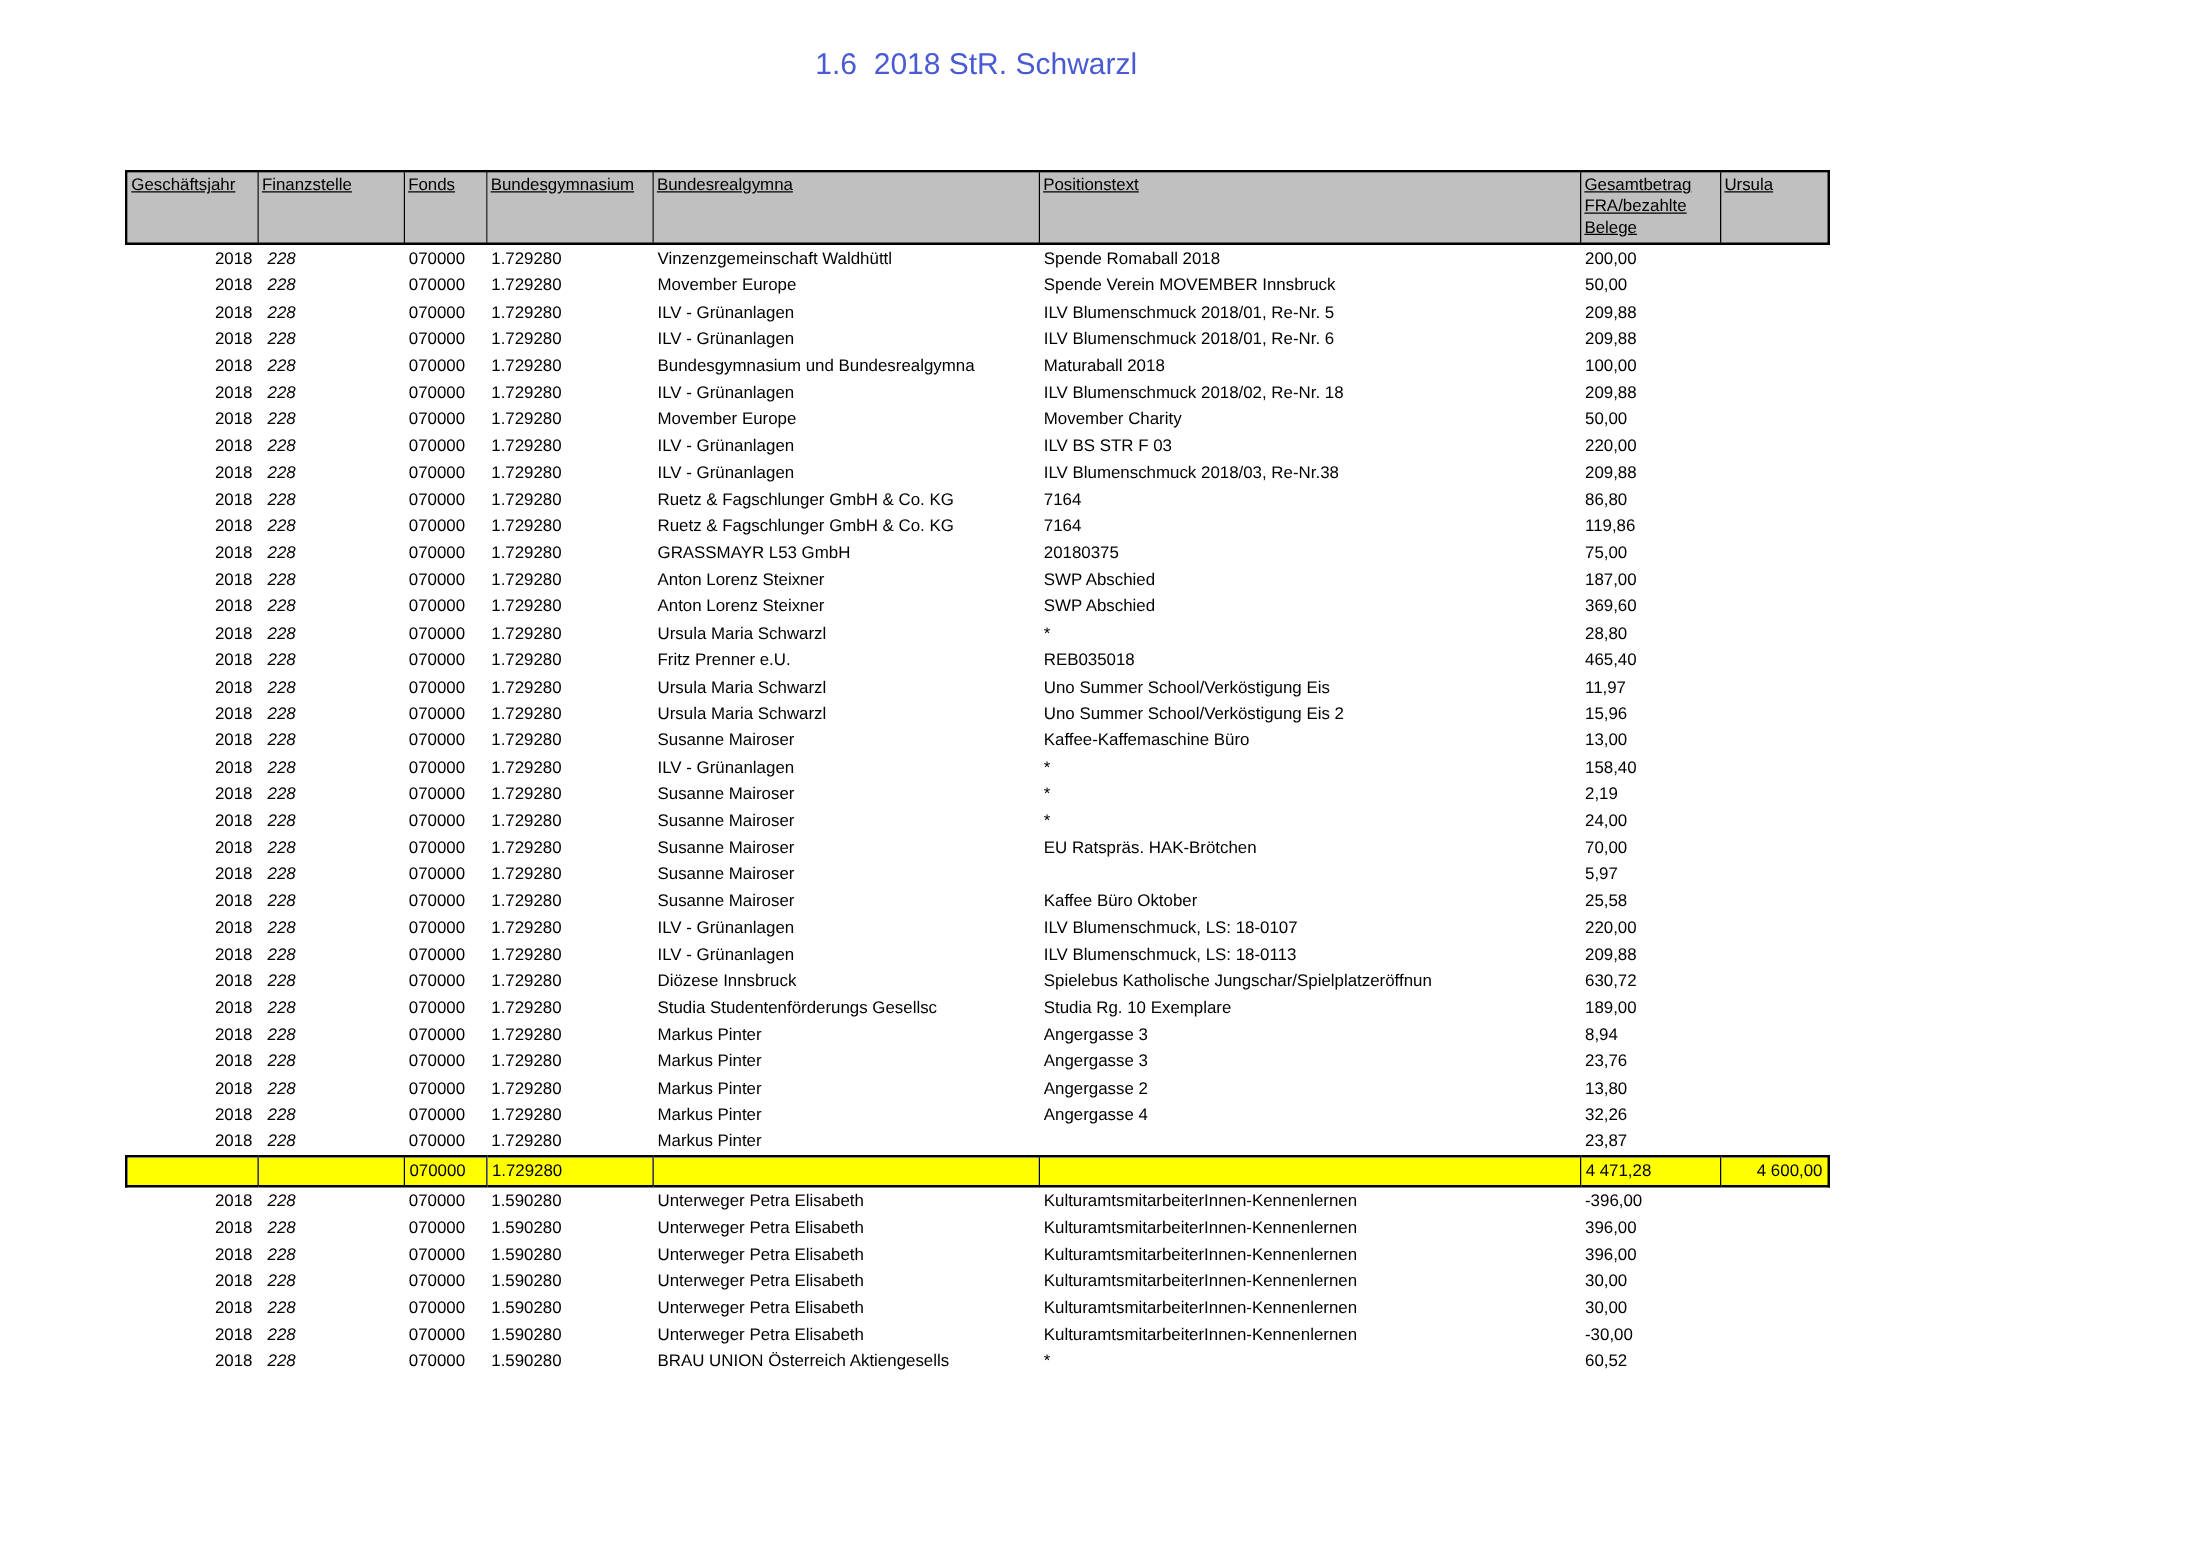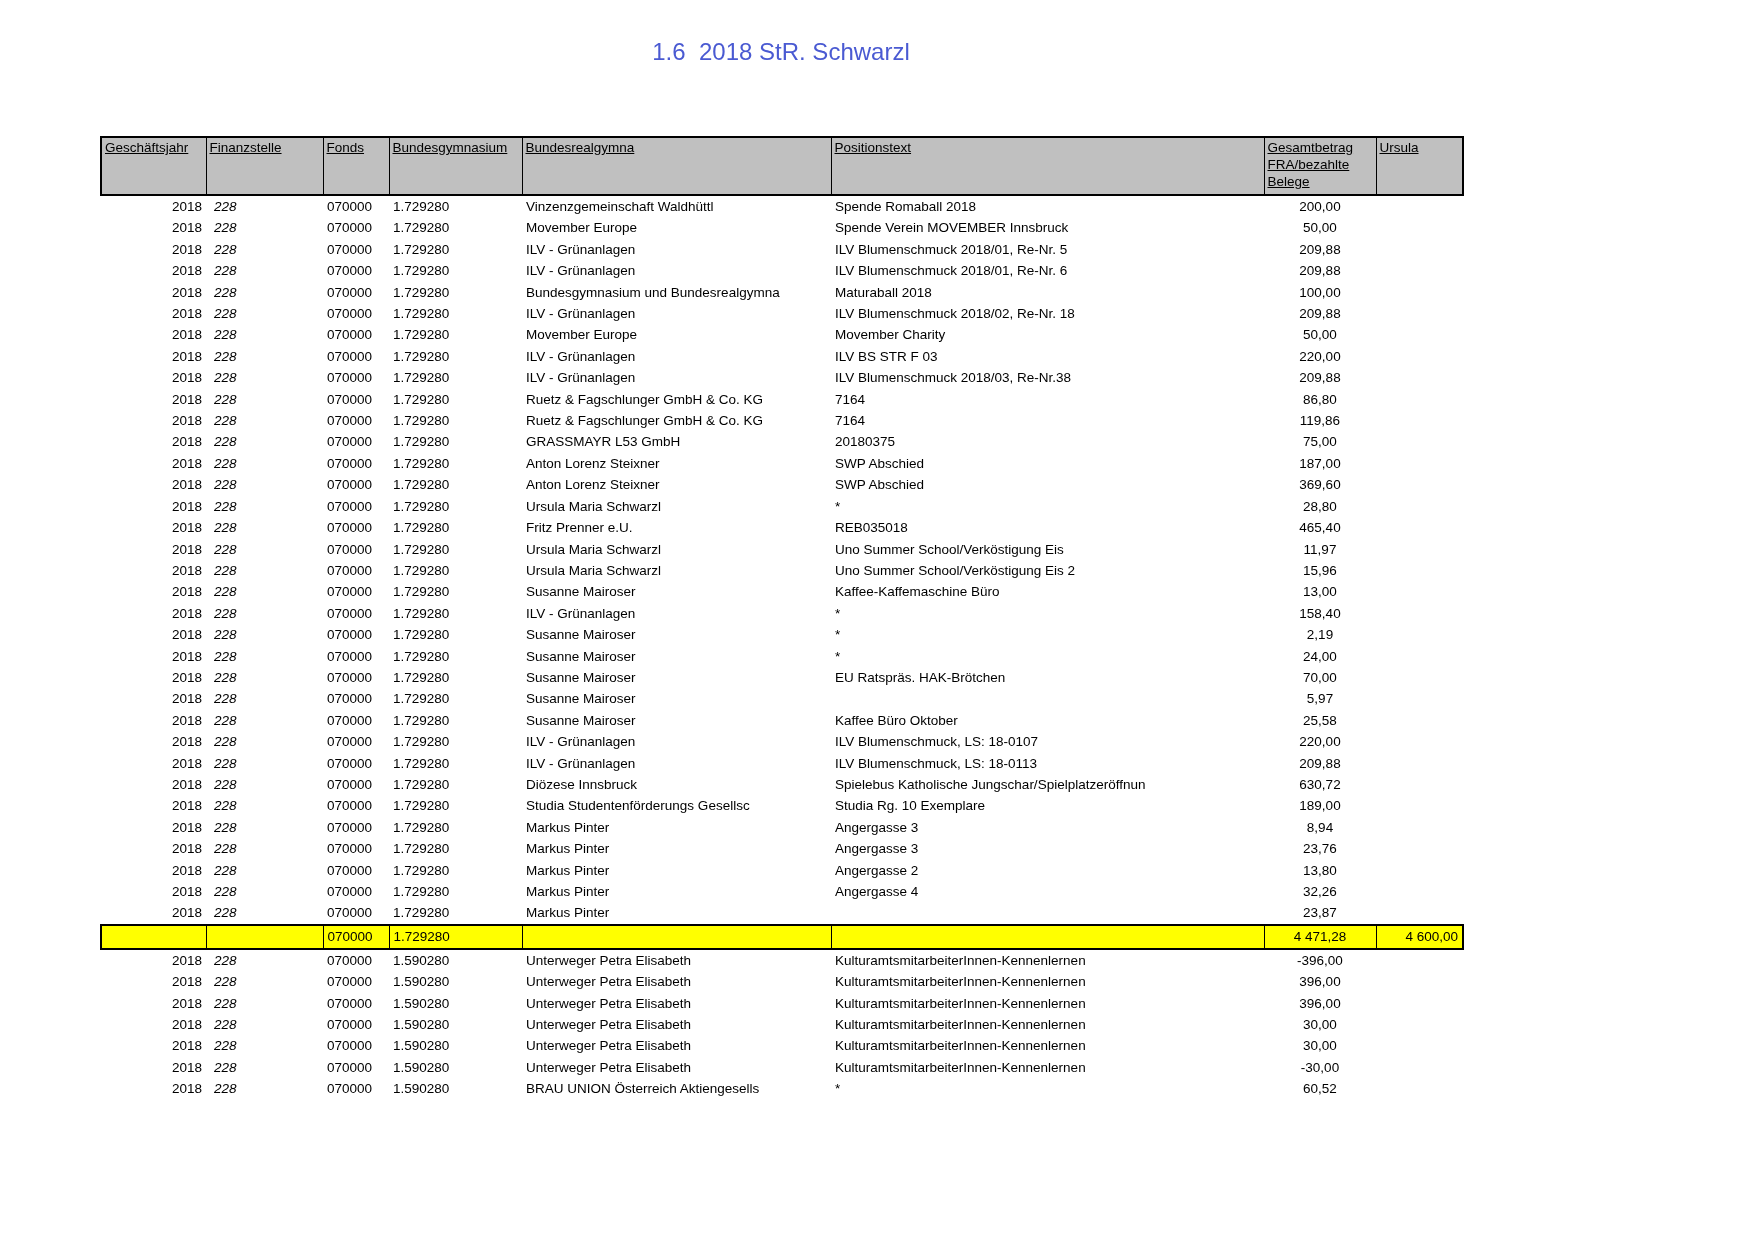--- a/index.html
+++ b/index.html
@@ -50,21 +50,21 @@
   }
   tbody td{
     height:21.4px;
     padding:0 4px;
     line-height:21.4px;
     white-space:nowrap;
     overflow:hidden;
   }
   tbody td:nth-child(1){text-align:right;padding-right:4px;}
   tbody td:nth-child(2){padding-left:8px;font-style:italic;}
-  tbody td:nth-child(7){text-align:center;}
+  tbody td:nth-child(7){text-align:left;}
   tbody td:nth-child(8){text-align:right;}
   tr.total-row td{
     background:var(--total-bg);
     border-top:2px solid var(--border-color);
     border-bottom:2px solid var(--border-color);
     border-left:1px solid var(--border-color);
     border-right:1px solid var(--border-color);
     height:22px;
   }
   tr.total-row td:first-child{border-left:2px solid var(--border-color);}

